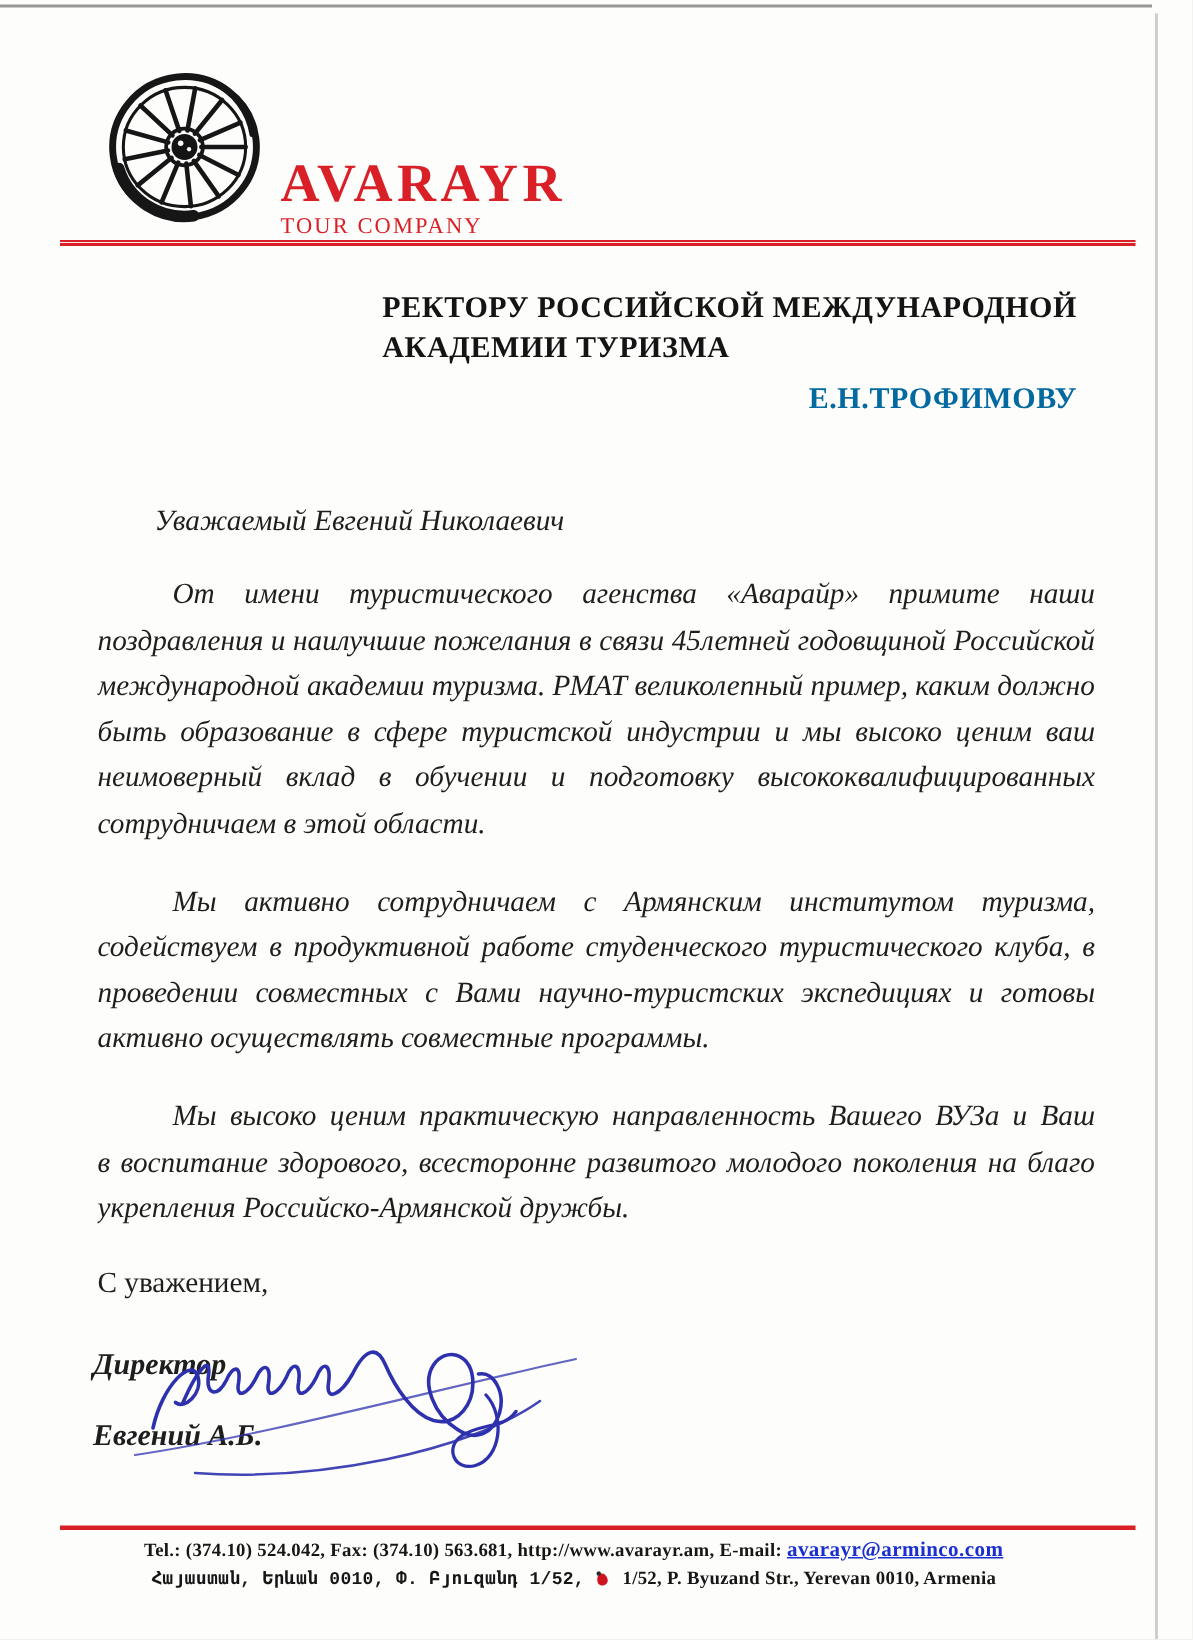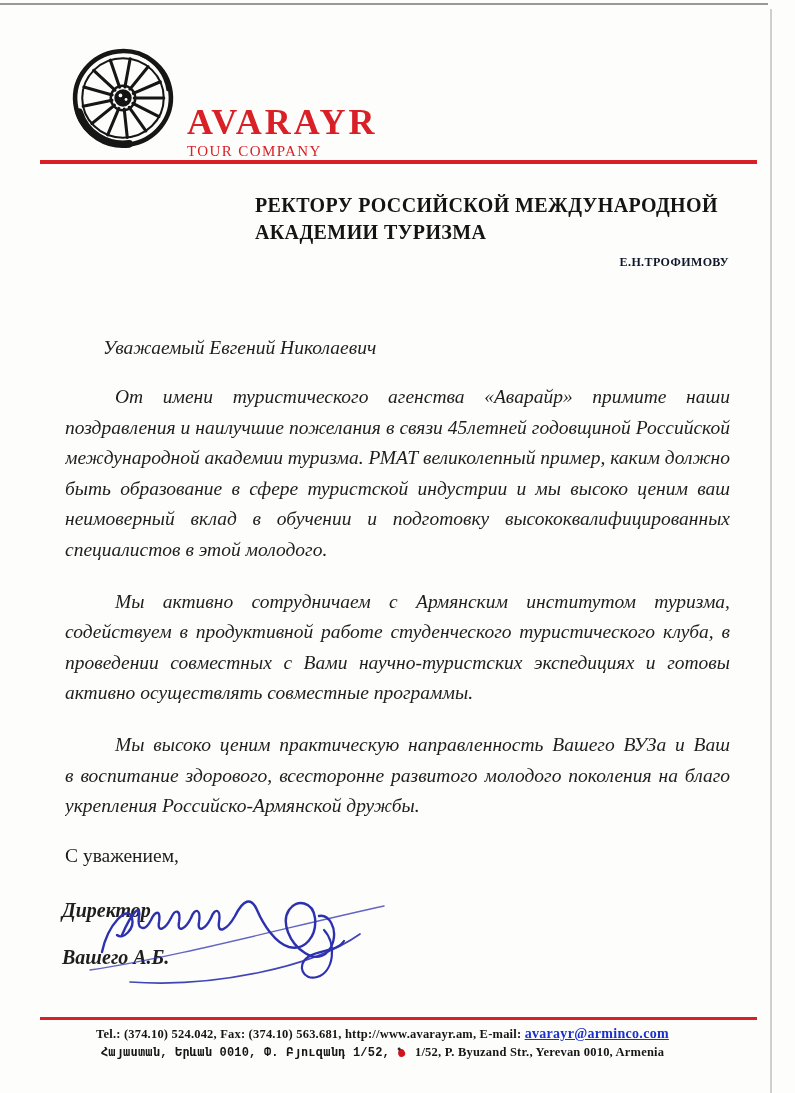--- a/index.html
+++ b/index.html
@@ -21,21 +21,21 @@
   .brand { position:absolute; left:187px; top:104px; }
   .brand-name { font-size:36px; font-weight:bold; letter-spacing:3px; line-height:1; }
   .brand-sub { font-size:15px; font-weight:normal; letter-spacing:1.4px; margin-top:3px; }
   .header-rule {
     position:absolute; left:40px; right:38px; top:160px; height:4px;
     background:linear-gradient(to bottom,#d92027 0 1.6px, rgba(217,32,39,.08) 1.6px 2.3px, #d92027 2.3px 4px);
   }
 
   
   .recipient { position:absolute; right:77px; top:192px; text-align:left; font-weight:bold; font-size:20px; line-height:27px; letter-spacing:.4px; color:#141414; }
-  .recipient-name { position:absolute; right:66px; top:255px; font-weight:bold; font-size:12px; letter-spacing:.4px; color:#0f172a; }
+  .recipient-name { position:absolute; right:77px; top:255px; font-weight:bold; font-size:20px; letter-spacing:.4px; color:#0369a1; }
 
   
   .salutation { position:absolute; left:103px; top:337px; font-style:italic; font-size:19.5px; }
   .letter-body { position:absolute; left:65px; top:382px; width:665px; font-style:italic; font-size:19.5px; line-height:30.6px; }
   .para + .para { margin-top:21px; }
   .line { height:30.6px; overflow:hidden; white-space:normal; }
   .line.just { text-align:justify; text-align-last:justify; }
   .line.first { text-indent:50px; }
   .closing { position:absolute; left:65px; top:845px; font-size:19.5px; }
 
@@ -107,38 +107,38 @@
   <div class="recipient-name">Е.Н.ТРОФИМОВУ</div>
 
   <div class="salutation">Уважаемый Евгений Николаевич</div>
   <div class="letter-body">
       <div class="para">
         <div class="line just first">От имени туристического агенства «Аварайр» примите наши</div>
         <div class="line just">поздравления и наилучшие пожелания в связи 45летней годовщиной Российской</div>
         <div class="line just">международной академии туризма. РМАТ великолепный пример, каким должно</div>
         <div class="line just">быть образование в сфере туристской индустрии и мы высоко ценим ваш</div>
         <div class="line just">неимоверный вклад в обучении и подготовку высококвалифицированных</div>
-        <div class="line">специалистов в этой молодого.</div>
+        <div class="line">сотрудничаем в этой области.</div>
       </div>
       <div class="para">
         <div class="line just first">Мы активно сотрудничаем  с Армянским институтом туризма, которому</div>
         <div class="line just">содействуем в продуктивной работе студенческого туристического клуба, в</div>
         <div class="line just">проведении совместных с Вами научно-туристских экспедициях и готовы впредь</div>
         <div class="line">активно осуществлять совместные программы.</div>
       </div>
       <div class="para">
         <div class="line just first">Мы высоко ценим практическую направленность Вашего ВУЗа и Ваш вклад</div>
         <div class="line just">в воспитание здорового, всесторонне развитого молодого поколения на благо</div>
         <div class="line">укрепления Российско-Армянской дружбы.</div>
       </div>
     </div>
   <div class="closing">С уважением,</div>
 
   <div class="sig-title">Директор</div>
-  <div class="sig-name">Вашего А.Б.</div>
+  <div class="sig-name">Евгений А.Б.</div>
   <svg class="signature" viewBox="0 0 302 118" aria-hidden="true">
     <g fill="none" stroke="#2e31ad" stroke-linecap="round">
       <path stroke-width="1.4" opacity=".75" d="M2,98 C84,86 204,54 296,34"></path>
       <path stroke-width="1.7" opacity=".9" d="M42,110 C122,116 224,96 272,62"></path>
       <path stroke-width="2.4" d="M14,80 C20,52 40,32 44,46 C47,57 35,68 29,63"></path>
       <path stroke-width="2.4" d="M34,63 C44,40 53,31 51,45 C49,58 57,60 63,48 C67,39 73,37 71,50 C69,61 77,58 83,46 C87,37 93,37 91,50 C89,61 97,58 103,46 C107,35 113,37 111,50 C109,61 117,58 123,46 C127,35 133,37 131,50 C129,63 139,58 147,44 C155,28 163,24 169,38 C175,52 187,71 201,75 C217,79 229,64 227,46 C225,30 209,26 201,38 C193,50 201,71 217,81 C229,89 241,84 245,70 C249,56 241,42 231,44"></path>
       <path stroke-width="2.2" d="M236,58 C249,72 246,100 229,105 C215,109 208,93 220,85 C232,77 249,80 256,69"></path>
     </g>
   </svg>
 

